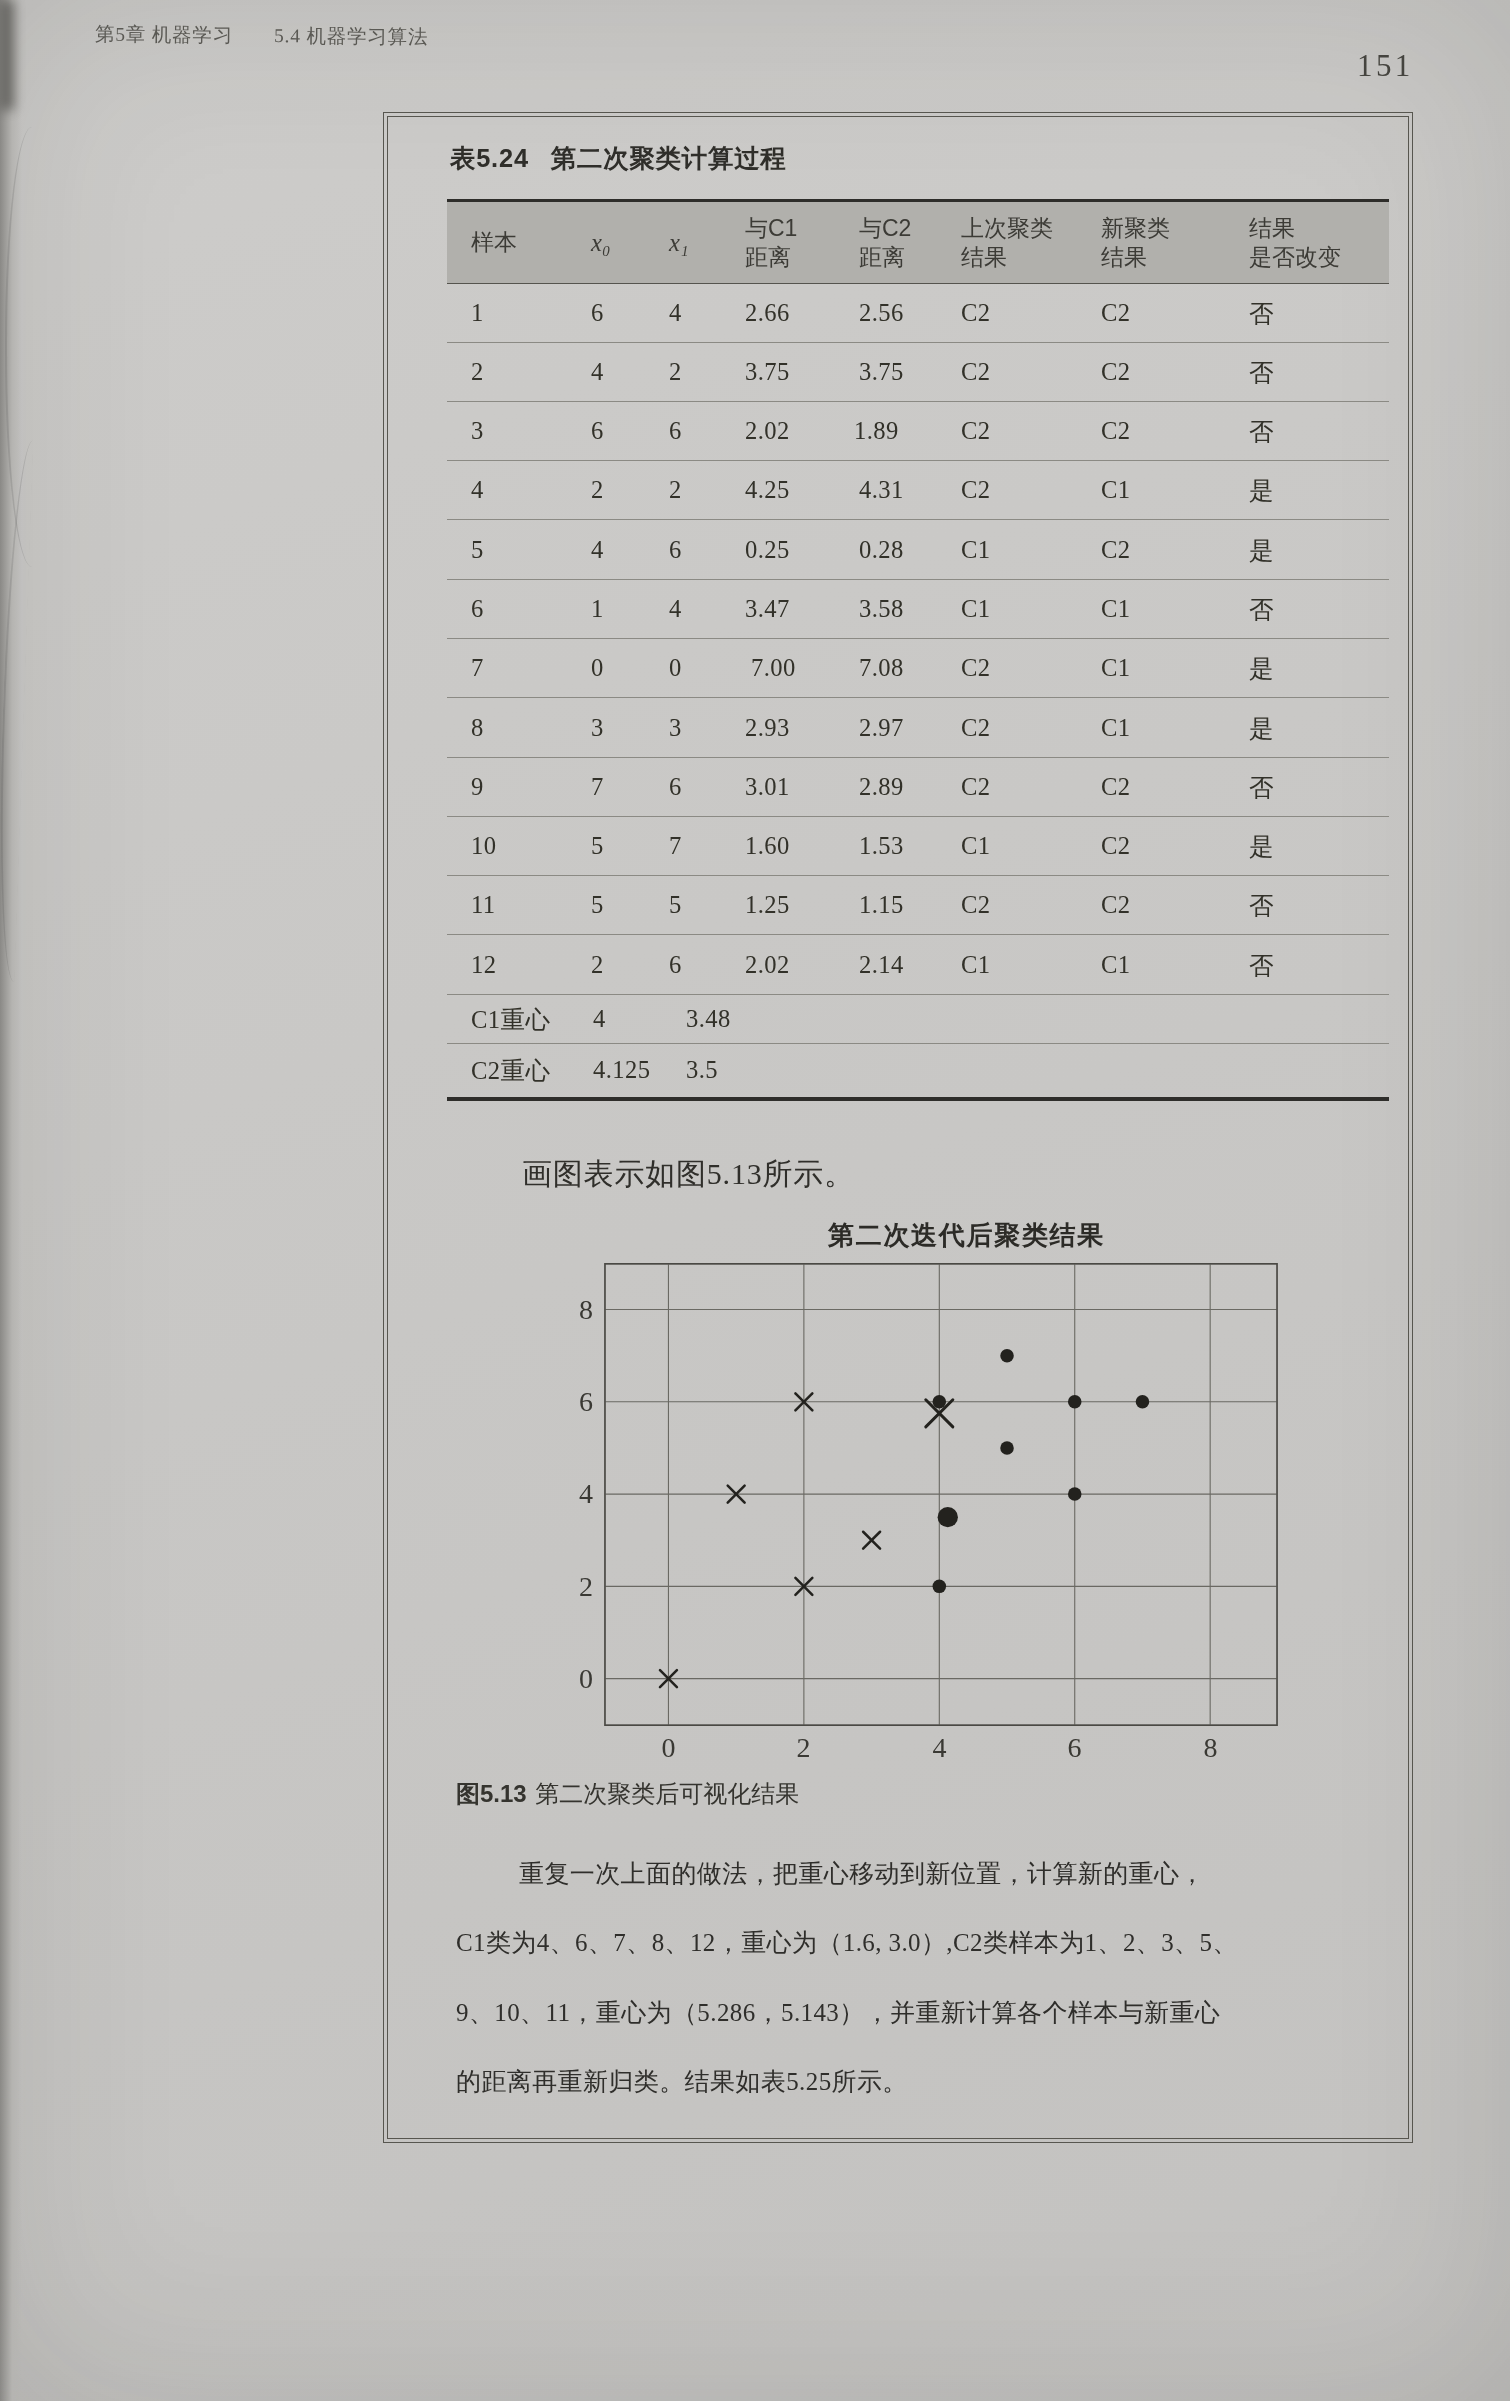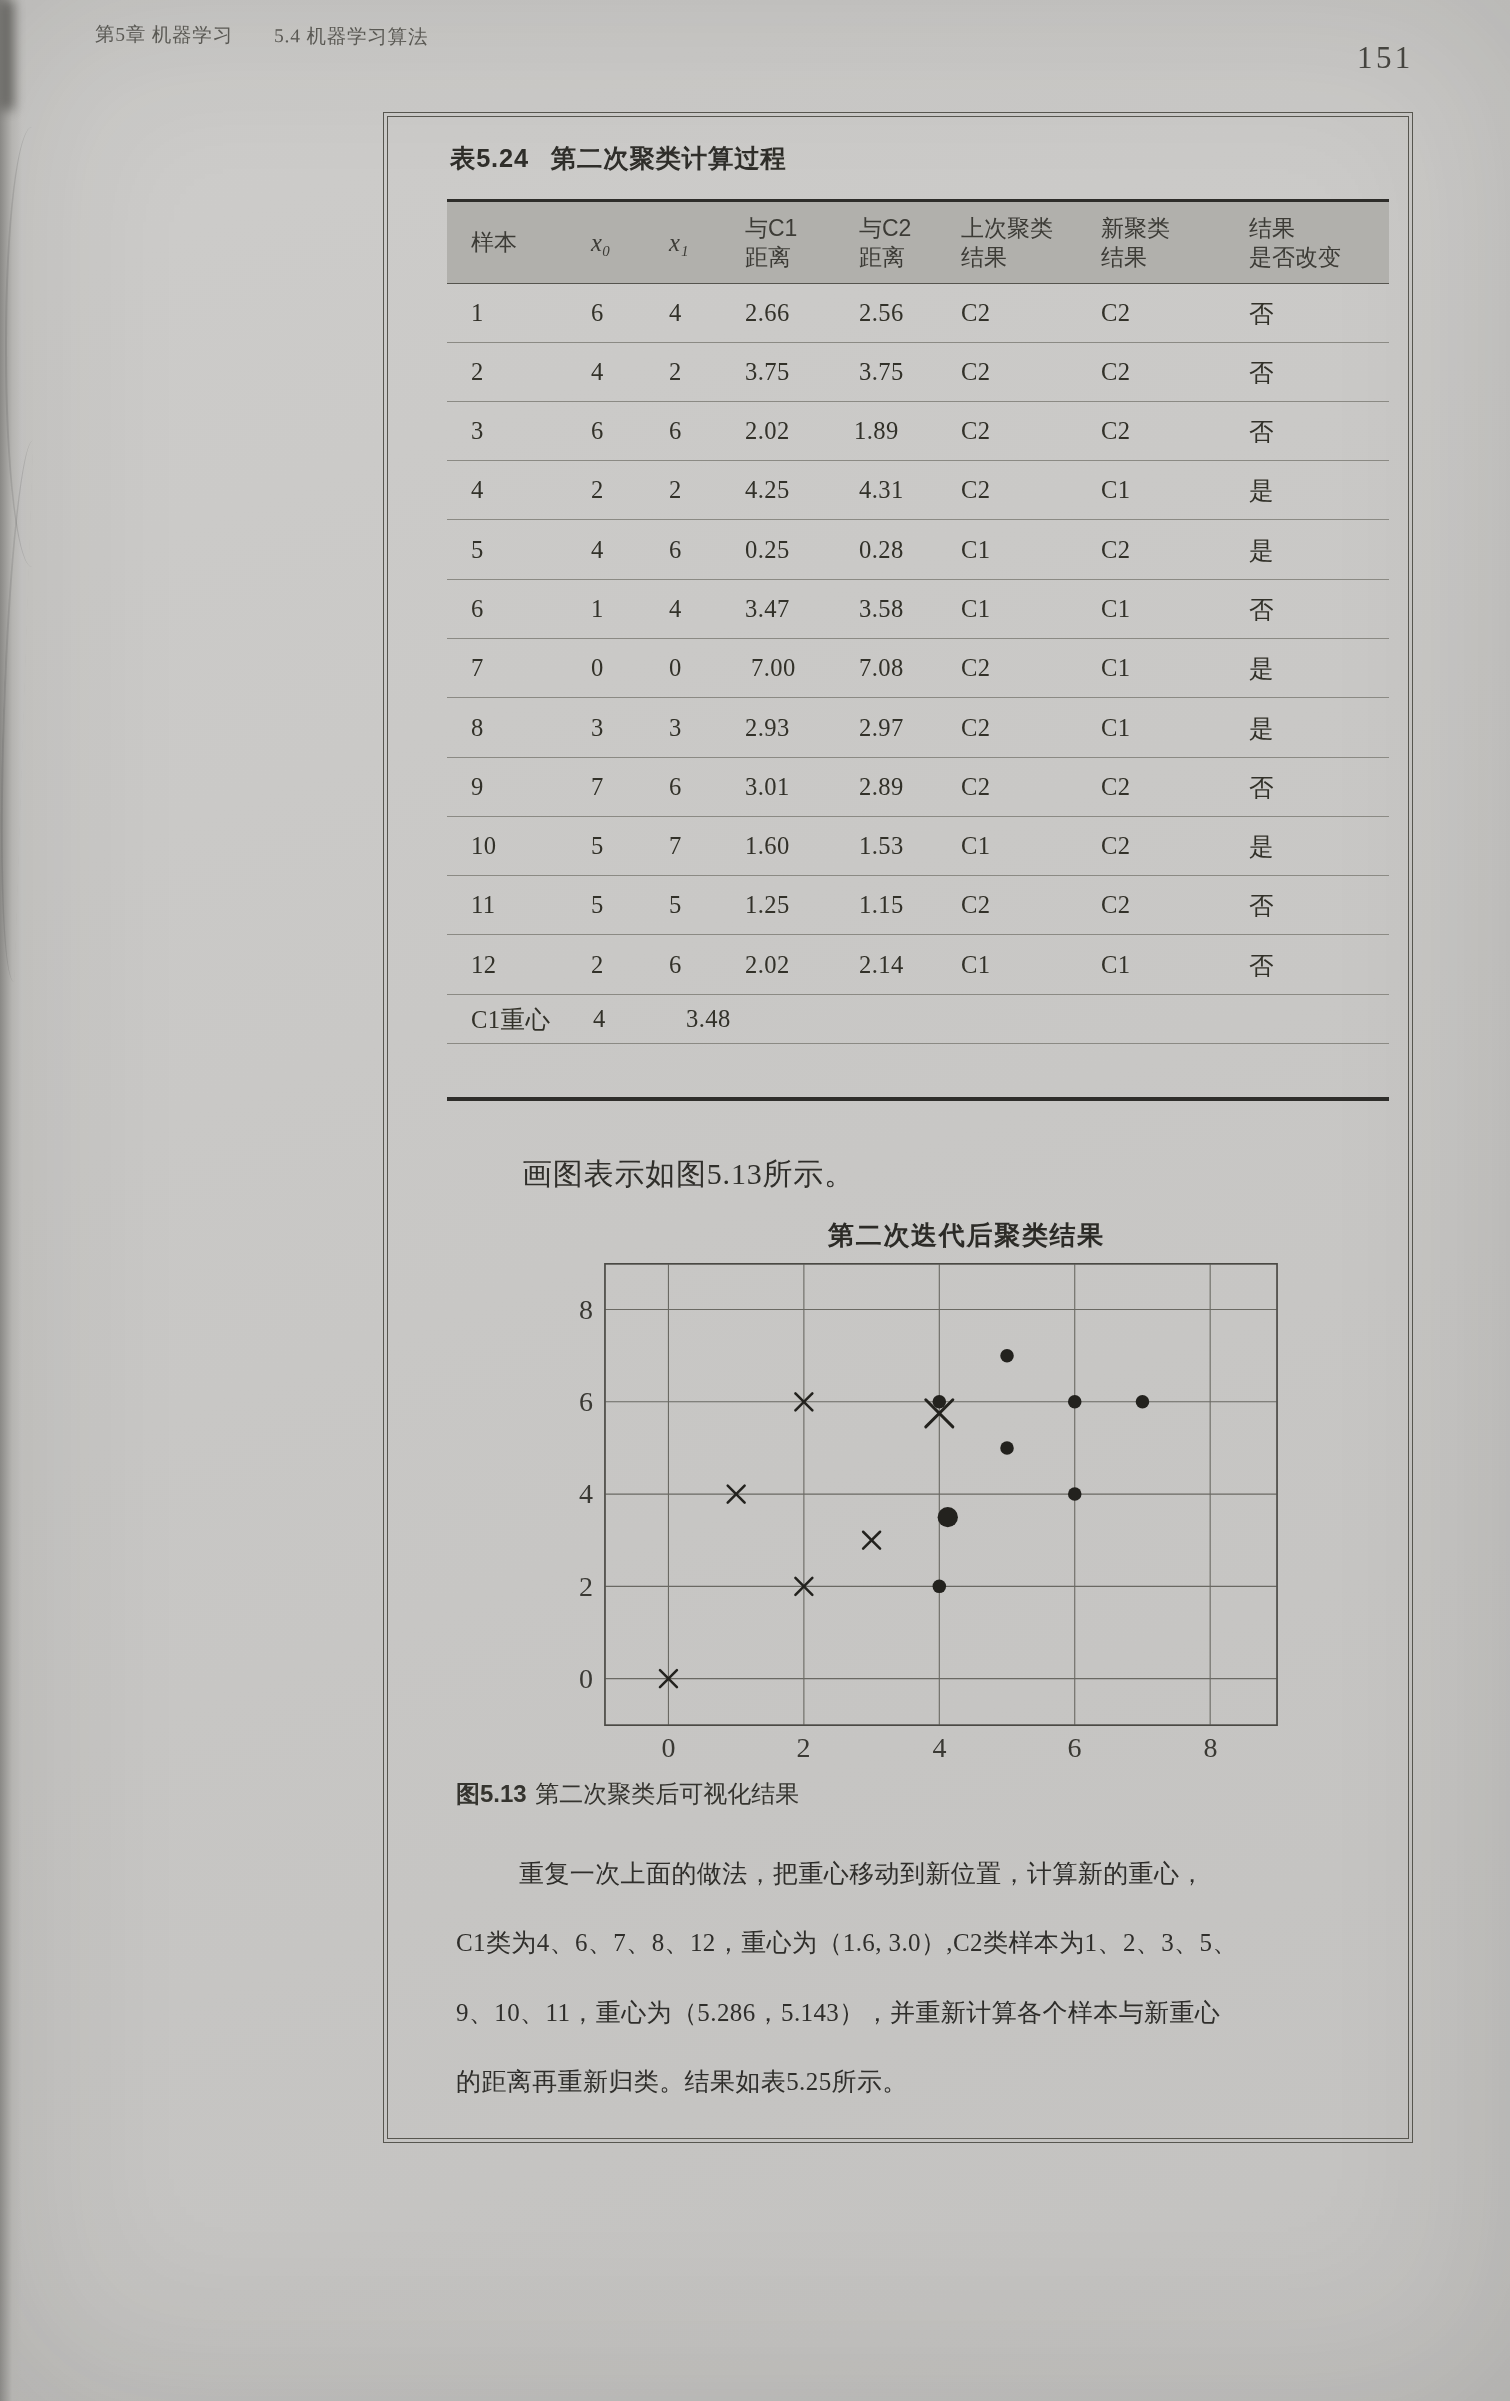--- a/index.html
+++ b/index.html
@@ -13,21 +13,21 @@
   
   .spine{position:absolute;left:0;top:0;width:22px;height:2401px;
     background:linear-gradient(to right,#8a8986,#b5b4b1 55%,rgba(197,196,194,0));}
   .spine-smudge{position:absolute;left:0;top:0;width:13.5px;height:110px;background:#504f4b;filter:blur(6px);opacity:.75;}
   .curl{position:absolute;border:0;border-left:2.5px solid rgba(80,79,75,.18);border-radius:100% 0 0 100%/50%;}
   .curl.c1{left:5.1px;top:127px;width:25.4px;height:440px;}
   .curl.c2{left:2.5px;top:440px;width:18.6px;height:542px;transform:rotate(2deg);}
 
   .pg-header{position:absolute;left:95px;top:22px;font-size:19.5px;color:#5a5954;letter-spacing:0.8px;transform:rotate(.5deg);}
   .pg-header .sec{margin-left:41px;}
-  .pg-num{position:absolute;left:1357px;top:40px;font-size:31px;color:#45443f;letter-spacing:3.4px;}
+  .pg-num{position:absolute;left:1357px;top:48px;font-size:31px;color:#45443f;letter-spacing:3.4px;}
 
   
   .content-box{position:absolute;left:383px;top:112px;width:1028px;height:2029px;
     border:1.7px solid #57564f;}
   .content-box .inner{position:absolute;left:3.4px;top:3.4px;right:3.4px;bottom:3.4px;border:0.8px solid #57564f;}
 
   .table-title{position:absolute;left:450px;top:142px;font-size:25.4px;font-weight:600;
     font-family:"Liberation Sans","DejaVu Sans",sans-serif;color:#2f2e2a;letter-spacing:0.8px;}
   .table-title .gap{display:inline-block;width:22px;}
 
@@ -213,20 +213,25 @@
         <div class="tcell" style="left: 298px;">2.02</div>
         <div class="tcell" style="left: 412px;">2.14</div>
         <div class="tcell" style="left: 514px;">C1</div>
         <div class="tcell" style="left: 654px;">C1</div>
         <div class="tcell" style="left: 802px;">否</div>
       </div>
       <div class="trow" style="top: 796px; height: 48px;">
         <div class="tcell" style="left: 24px;">C1重心</div>
         <div class="tcell" style="left: 146px;">4</div>
         <div class="tcell" style="left: 239px;">3.48</div>
+      </div>
+      <div class="trow" style="top: 845px; height: 52px; border-bottom: none;">
+        <div class="tcell" style="left: 24px;">C2重心</div>
+        <div class="tcell" style="left: 146px;">4.125</div>
+        <div class="tcell" style="left: 239px;">3.5</div>
       </div>
       <div class="rule" style="top: 898px; height: 4.2px;"></div>
     </div>
 
   <div class="intro-text">画图表示如图5.13所示。</div>
 
   <div class="chart-title">第二次迭代后聚类结果</div>
   <div id="chart">
       <svg width="674" height="463" viewBox="0 0 796 547">
         <line x1="76" y1="2" x2="76" y2="545" stroke="#6a6963" stroke-width="1.3" stroke-linecap="round"></line>

